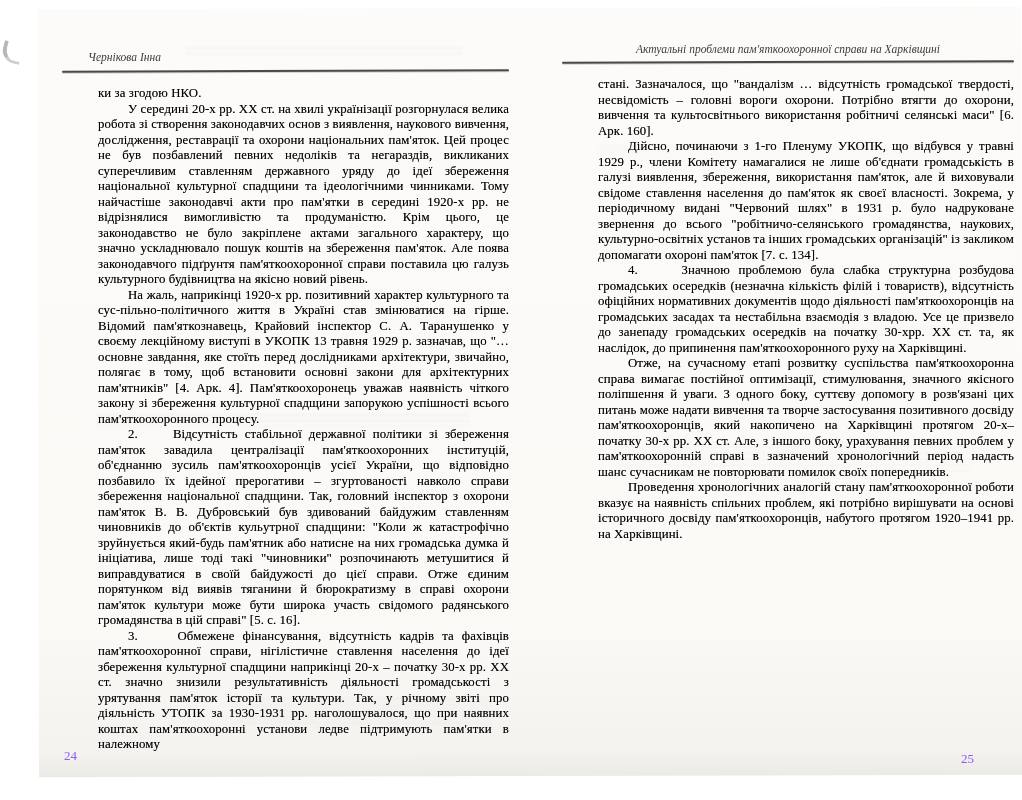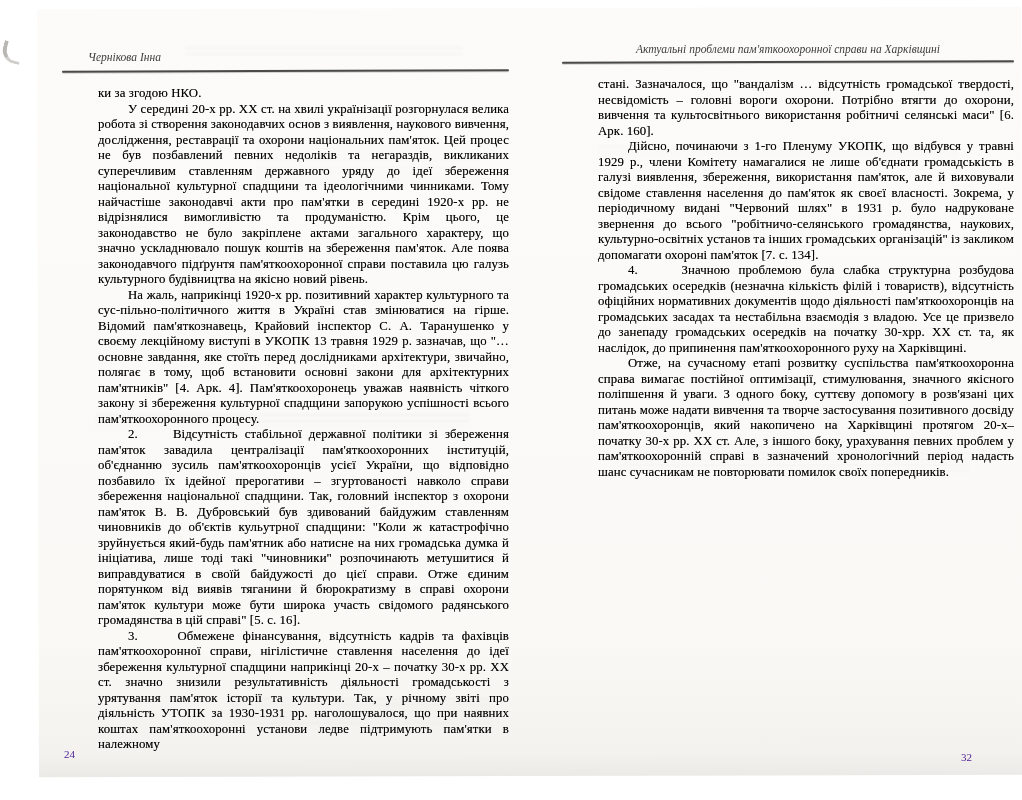--- a/index.html
+++ b/index.html
@@ -75,22 +75,22 @@
     margin-left: 36px;
   }
   .body-text p {
     margin: 0;
     padding: 0;
   }
   .body-text p.indent { text-indent: 30px; }
 
   .page-number {
     position: absolute;
-    font-size: 11px;
-    color: #4c1d95;
+    font-size: 13px;
+    color: #8b5cf6;
   }
   .page-number.num-left  { left: 64px;  top: 748px; }
   .page-number.num-right { left: 961px; top: 751px; }
 
   
   .ghost {
     position: absolute;
     background: repeating-linear-gradient(180deg,
       rgba(110,110,110,0.55) 0 2px, transparent 2px 6px);
     filter: blur(1.4px);
@@ -138,16 +138,17 @@
   <div class="page page-right">
     <div class="page-header">
       <div>Актуальні проблеми пам'яткоохоронної справи на Харківщині</div>
     </div>
     <div class="header-rule"></div>
     <div class="body-text">
       <p>стані. Зазначалося, що "вандалізм … відсутність громадської твердості, несвідомість – головні вороги охорони. Потрібно втягти до охорони, вивчення та культосвітнього використання робітничі селянські маси" [6. Арк. 160].</p>
       <p class="indent">Дійсно, починаючи з 1-го Пленуму УКОПК, що відбувся у травні 1929 р., члени Комітету намагалися не лише об'єднати громадськість в галузі виявлення, збереження, використання пам'яток, але й виховували свідоме ставлення населення до пам'яток як своєї власності. Зокрема, у періодичному видані "Червоний шлях" в 1931 р. було надруковане звернення до всього "робітничо-селянського громадянства, наукових, культурно-освітніх установ та інших громадських організацій" із закликом допомагати охороні пам'яток [7. с. 134].</p>
       <p class="indent">4.&nbsp;&nbsp;&nbsp;&nbsp;&nbsp;Значною проблемою була слабка структурна розбудова громадських осередків (незначна кількість філій і товариств), відсутність офіційних нормативних документів щодо діяльності пам'яткоохоронців на громадських засадах та нестабільна взаємодія з владою. Усе це призвело до занепаду громадських осередків на початку 30-хрр. ХХ ст. та, як наслідок, до припинення пам'яткоохоронного руху на Харківщині.</p>
       <p class="indent">Отже, на сучасному етапі розвитку суспільства пам'яткоохоронна справа вимагає постійної оптимізації, стимулювання, значного якісного поліпшення й уваги. З одного боку, суттєву допомогу в розв'язані цих питань може надати вивчення та творче застосування позитивного досвіду пам'яткоохоронців, який накопичено на Харківщині протягом 20-х–початку 30-х рр. ХХ ст. Але, з іншого боку, урахування певних проблем у пам'яткоохоронній справі в зазначений хронологічний період надасть шанс сучасникам не повторювати помилок своїх попередників.</p>
+      <p class="indent">Проведення хронологічних аналогій стану пам'яткоохоронної роботи вказує на наявність спільних проблем, які потрібно вирішувати на основі історичного досвіду пам'яткоохоронців, набутого протягом 1920–1941 рр. на Харківщині.</p>
     </div>
   </div>
-  <div class="page-number num-right">32</div>
+  <div class="page-number num-right">25</div>
 </div>
 
 </body></html>

